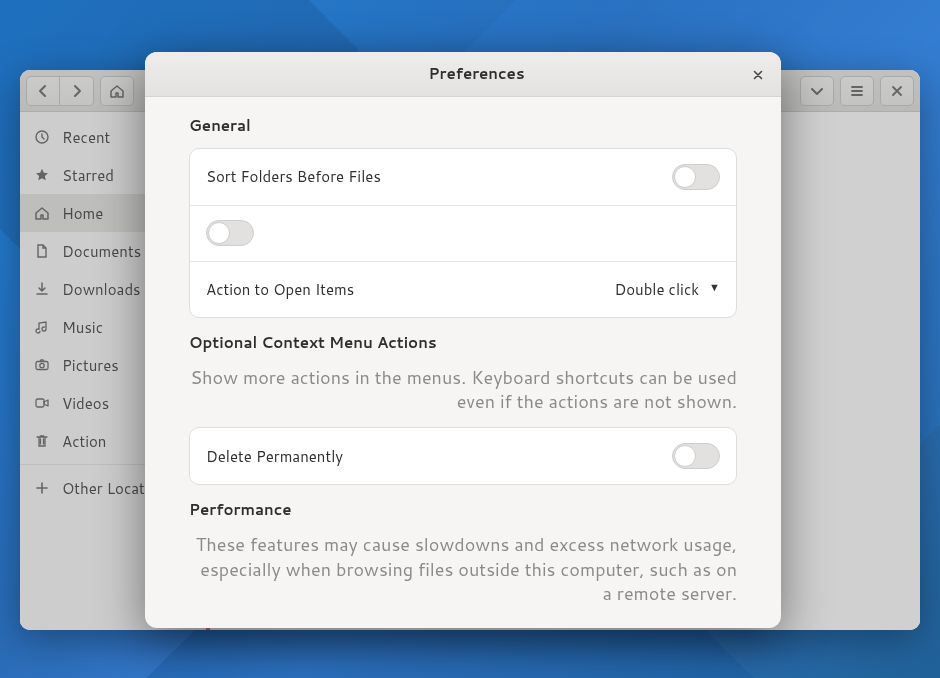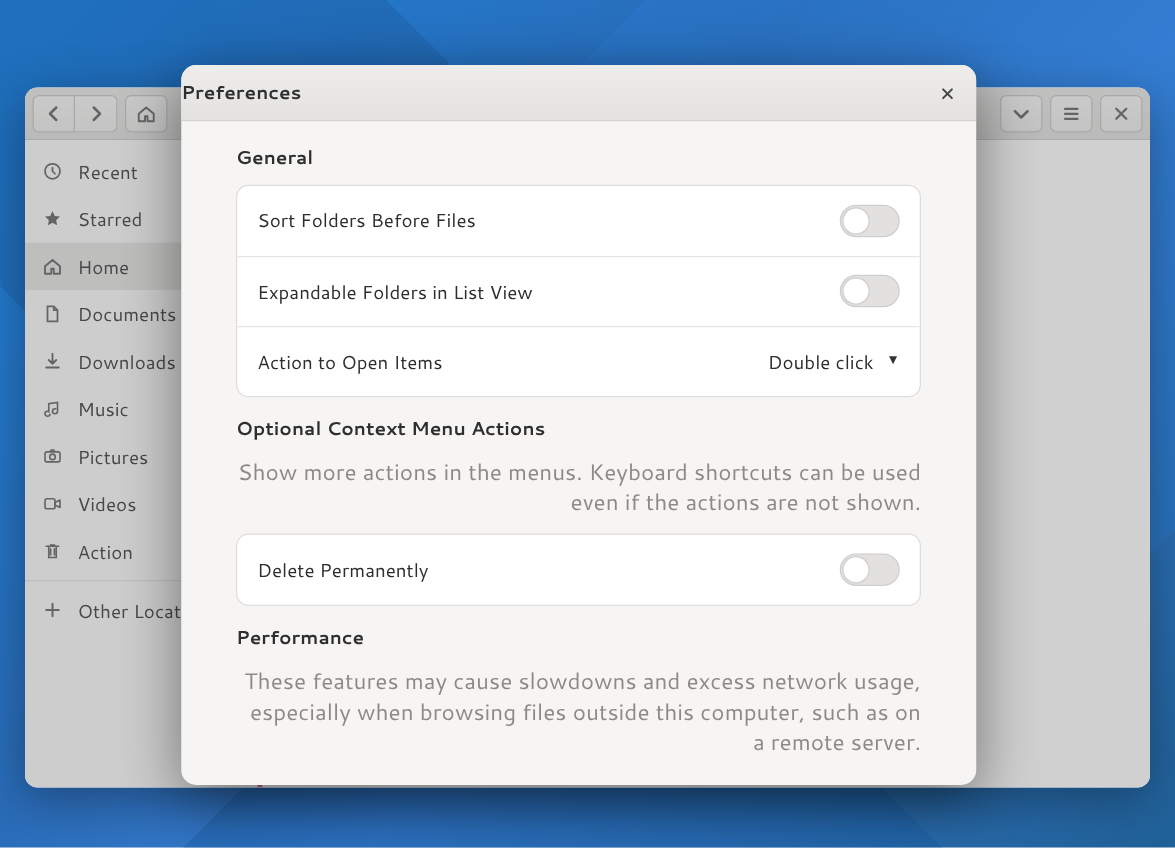--- a/index.html
+++ b/index.html
@@ -105,23 +105,23 @@
     border-radius:12px;
     box-shadow: 0 12px 48px rgba(0,0,0,.45);
     overflow:hidden;
     display:flex; flex-direction:column;
     z-index: 2;
   }
   .prefs-head {
     height:46px;
     background: linear-gradient(#eeedec,#e3e2e1);
     border-bottom:1px solid #d5d4d3;
-    display:flex; align-items:center; 
+    display:flex; align-items:center; justify-content:center;
     position:relative;
-    font-weight:700; font-size:15px; color:#2e2e2e;
+    font-weight:700; font-size:15px; color:#2e2e2e;padding-left:27px;
   }
   .prefs-close {
     position:absolute; right:8px; top:8px;
     width:30px; height:30px;
     display:flex; align-items:center; justify-content:center;
     border-radius:5px;
     color:#444;
     cursor:pointer;
   }
   .prefs-body {
@@ -335,21 +335,20 @@
 
     <div class="sect-title">General</div>
     <div class="listbox">
       <div class="row">
         <div class="row-label">Sort Folders Before Files</div>
         <div class="switch">
             <div class="knob"></div>
           </div>
       </div>
       <div class="row">
-        <div class="row-label">Expandable Folders in List View</div>
         <div class="switch">
             <div class="knob"></div>
           </div>
       </div>
       <div class="row">
         <div class="row-label">Action to Open Items</div>
         <div class="combo">
           <span>Double click</span>
           <span class="tri">▼</span>
         </div>

